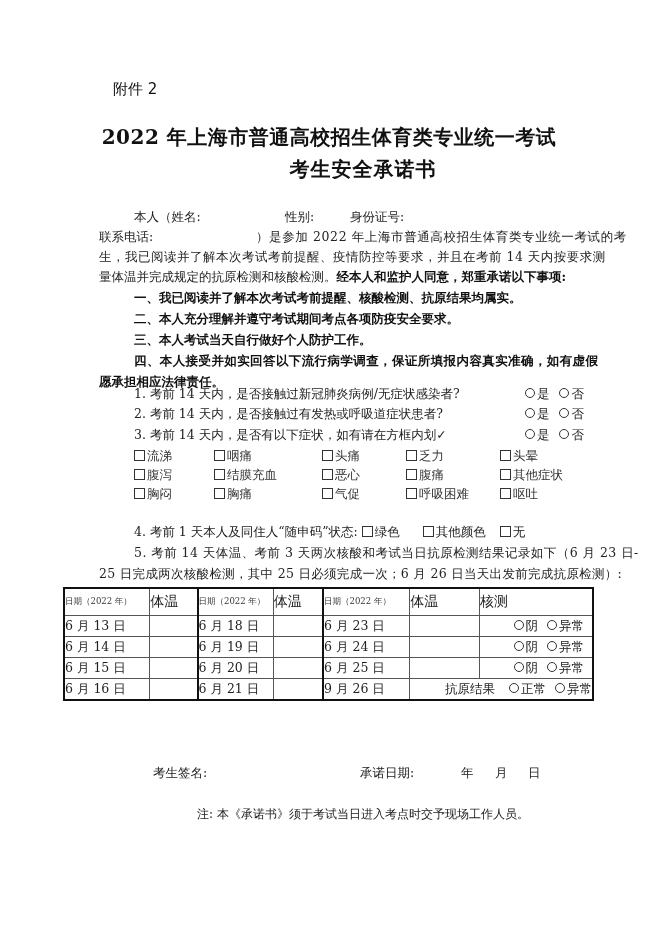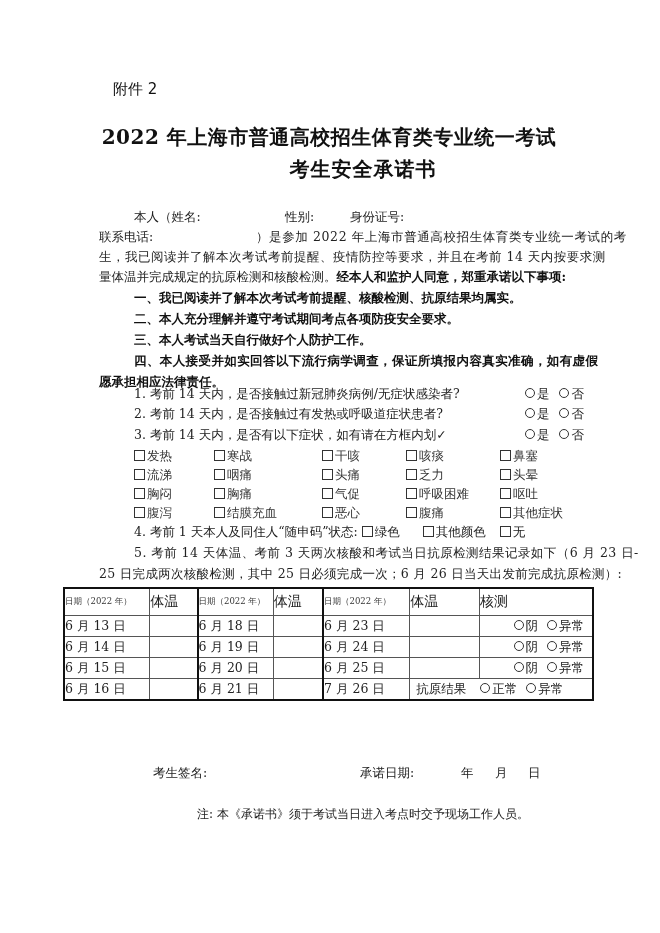--- a/index.html
+++ b/index.html
@@ -74,46 +74,39 @@
 </div>
 
 <div class="abs body-line" style="left:101px; top:427px;"><span>3. 考前 14 天内，是否有以下症状，如有请在方框内划✓</span></div>
 <div class="abs radio-pair" style="left:492px; top:427px;">
   <span><span class="circ"></span><span>是</span></span>
   <span style="margin-left:6px;"><span class="circ"></span><span>否</span></span>
 </div>
 
 <div class="abs sym-grid">
   <div class="sym-row">
-    <span class="sym-cell"><span class="box"></span><span>发热</span></span>
-    <span class="sym-cell"><span class="box"></span><span>寒战</span></span>
-    <span class="sym-cell"><span class="box"></span><span>干咳</span></span>
-    <span class="sym-cell"><span class="box"></span><span>咳痰</span></span>
-    <span class="sym-cell"><span class="box"></span><span>鼻塞</span></span>
-  </div>
-  <div class="sym-row">
     <span class="sym-cell"><span class="box"></span><span>流涕</span></span>
     <span class="sym-cell"><span class="box"></span><span>咽痛</span></span>
     <span class="sym-cell"><span class="box"></span><span>头痛</span></span>
     <span class="sym-cell"><span class="box"></span><span>乏力</span></span>
     <span class="sym-cell"><span class="box"></span><span>头晕</span></span>
   </div>
   <div class="sym-row">
+    <span class="sym-cell"><span class="box"></span><span>腹泻</span></span>
+    <span class="sym-cell"><span class="box"></span><span>结膜充血</span></span>
+    <span class="sym-cell"><span class="box"></span><span>恶心</span></span>
+    <span class="sym-cell"><span class="box"></span><span>腹痛</span></span>
+    <span class="sym-cell"><span class="box"></span><span>其他症状</span></span>
+  </div>
+  <div class="sym-row">
     <span class="sym-cell"><span class="box"></span><span>胸闷</span></span>
     <span class="sym-cell"><span class="box"></span><span>胸痛</span></span>
     <span class="sym-cell"><span class="box"></span><span>气促</span></span>
     <span class="sym-cell"><span class="box"></span><span>呼吸困难</span></span>
     <span class="sym-cell"><span class="box"></span><span>呕吐</span></span>
-  </div>
-  <div class="sym-row">
-    <span class="sym-cell"><span class="box"></span><span>腹泻</span></span>
-    <span class="sym-cell"><span class="box"></span><span>结膜充血</span></span>
-    <span class="sym-cell"><span class="box"></span><span>恶心</span></span>
-    <span class="sym-cell"><span class="box"></span><span>腹痛</span></span>
-    <span class="sym-cell"><span class="box"></span><span>其他症状</span></span>
   </div>
 </div>
 
 <div class="abs body-line" style="left:101px; top:524px;">
   <span>4. 考前 1 天本人及同住人“随申码”状态:</span>
   <span><span class="box"></span><span>绿色</span></span>
   <span style="margin-left:19px;"><span class="box"></span><span>其他颜色</span></span>
   <span style="margin-left:10px;"><span class="box"></span><span>无</span></span>
 </div>
 
@@ -174,22 +167,22 @@
     <td style="text-align:right; padding-right:8px;">
       <span><span class="circ"></span><span>阴</span></span>
       <span style="margin-left:5px;"><span class="circ"></span><span>异常</span></span>
     </td>
   </tr>
   <tr>
     <td>6 月 16 日</td>
     <td></td>
     <td class="thick-l">6 月 21 日</td>
     <td></td>
-    <td class="thick-l">7 月 26 日</td>
-    <td colspan="2" style="text-align:left; padding-left:6px;">
+    <td class="thick-l">9 月 26 日</td>
+    <td colspan="2" style="text-align:right; padding-left:6px;">
       <span>抗原结果</span>
       <span style="margin-left:10px;"><span class="circ"></span><span>正常</span></span>
       <span style="margin-left:5px;"><span class="circ"></span><span>异常</span></span>
     </td>
   </tr>
 </tbody>
   </table>
 
 <div class="abs sig" style="left:120px; top:765px;">考生签名:</div>
 <div class="abs sig" style="left:185px; top:763px; width:130px; height:17px;"></div>

